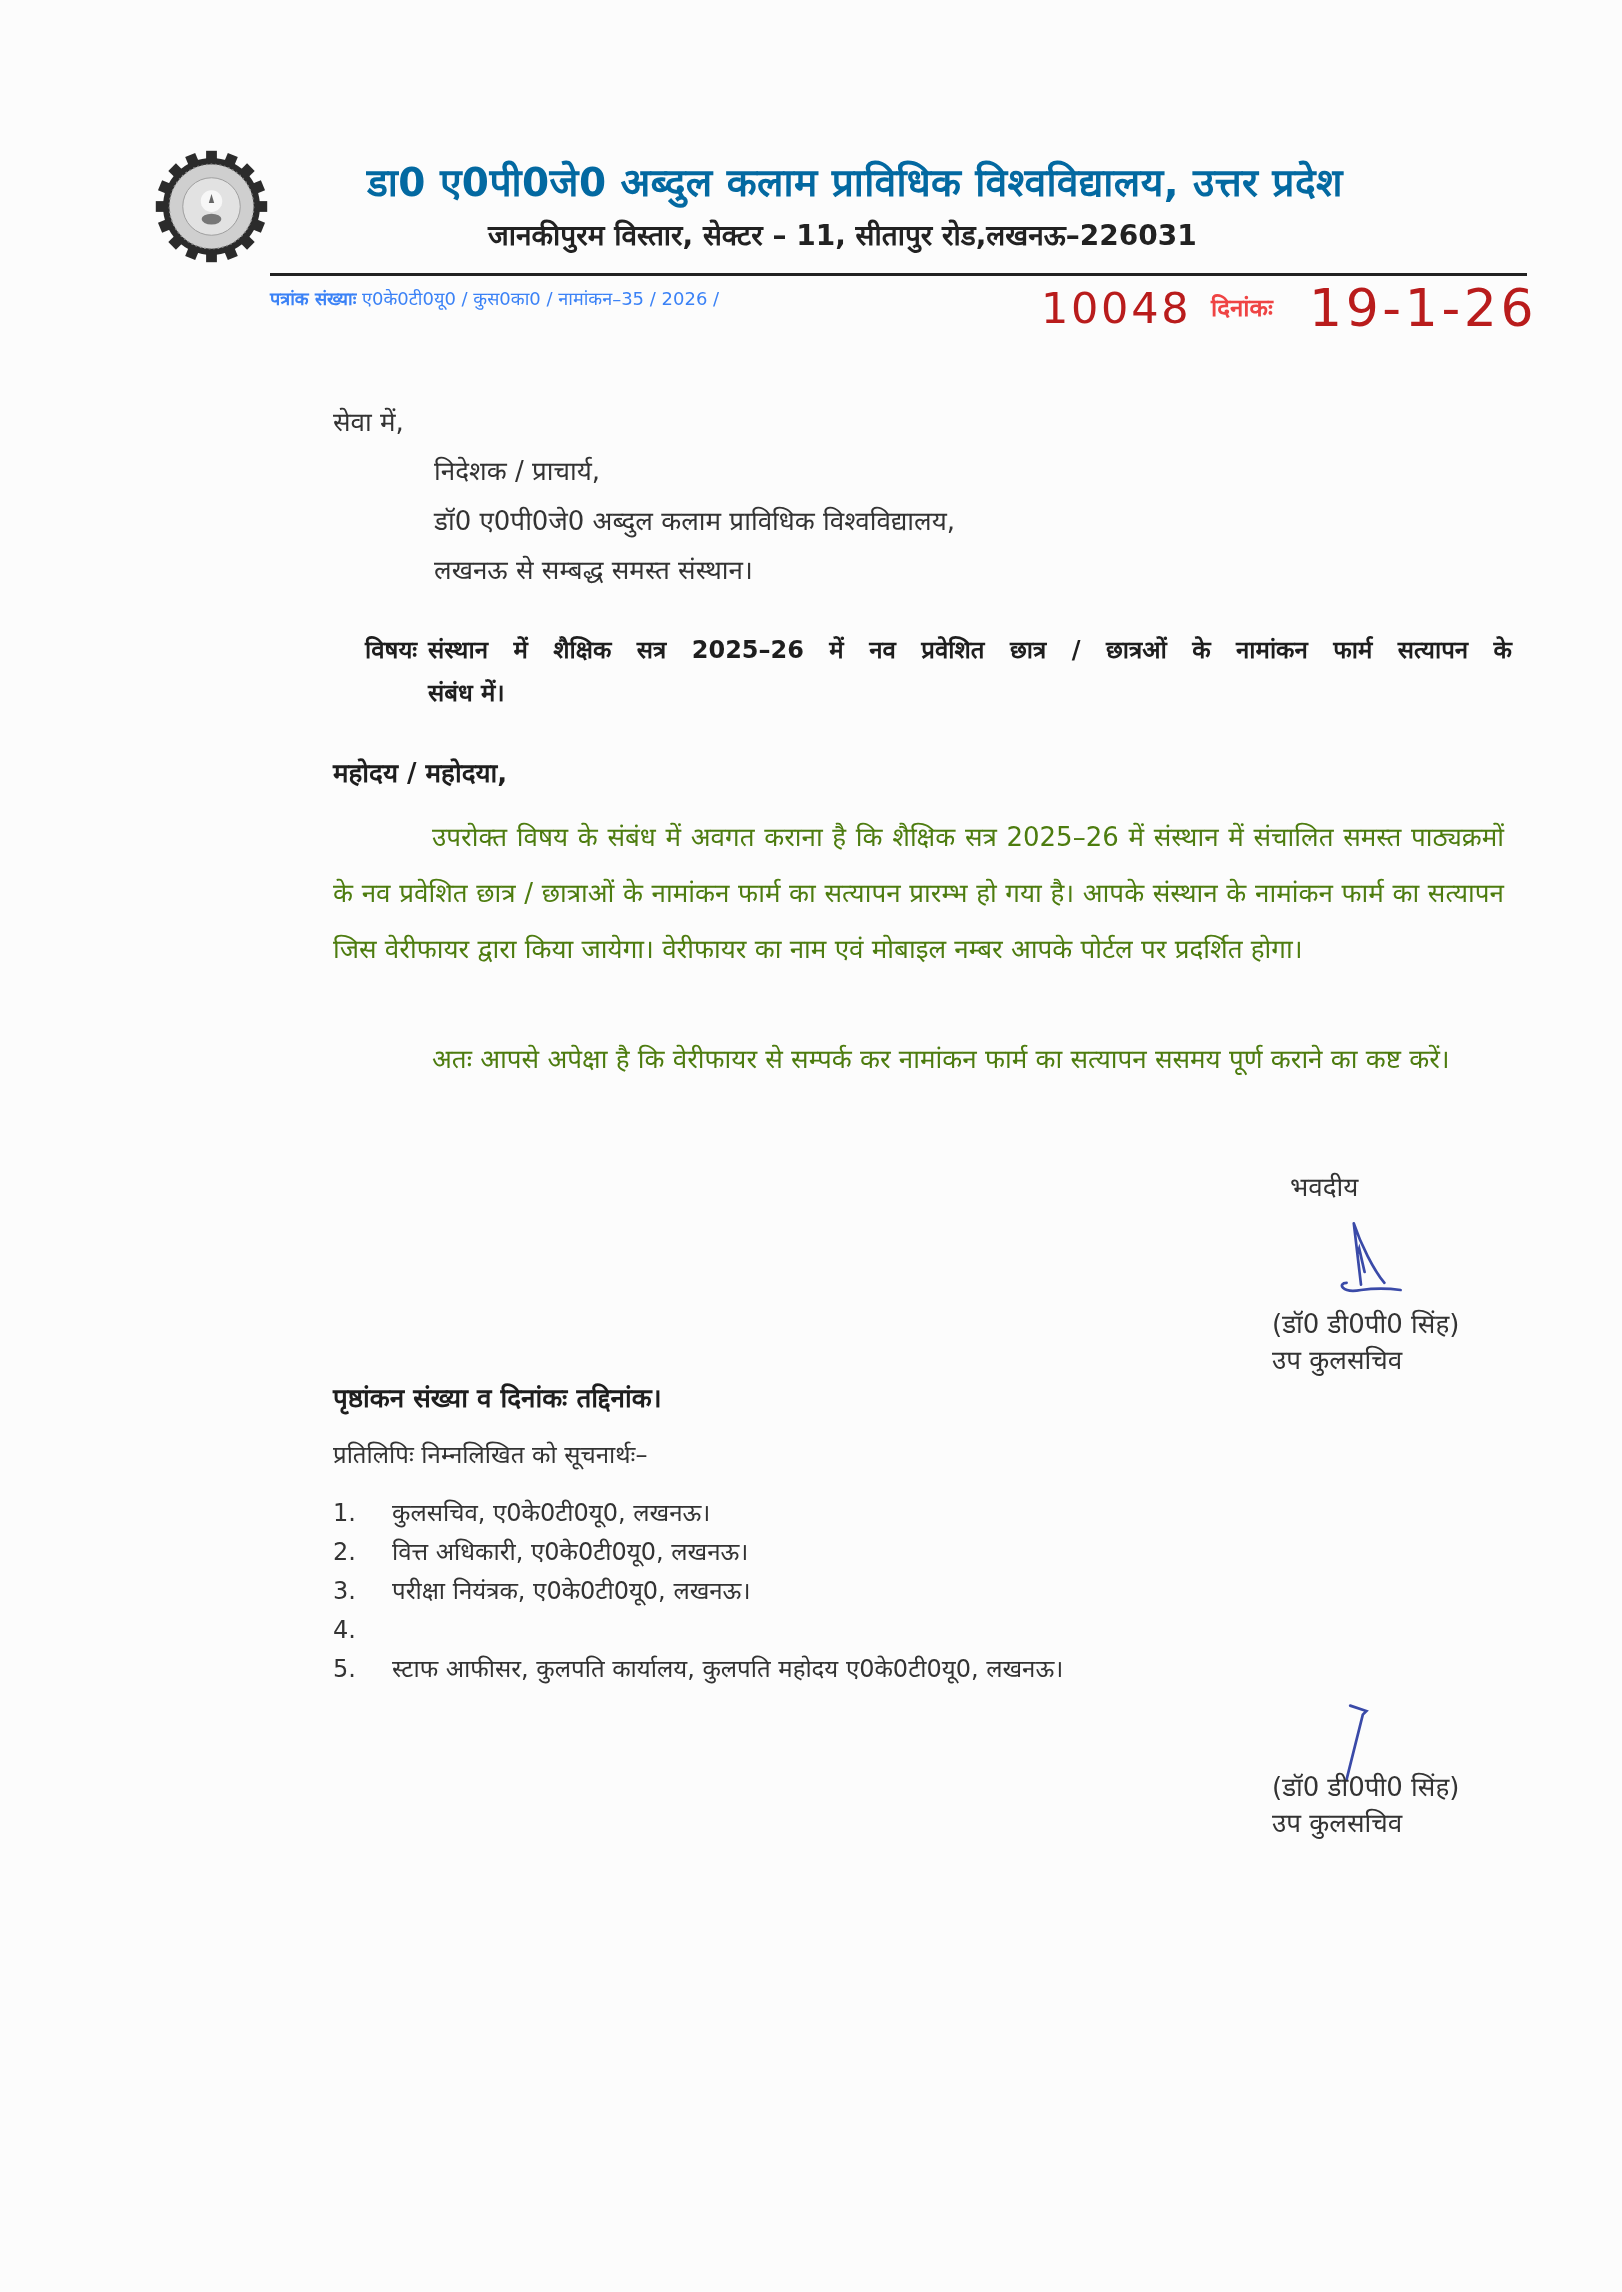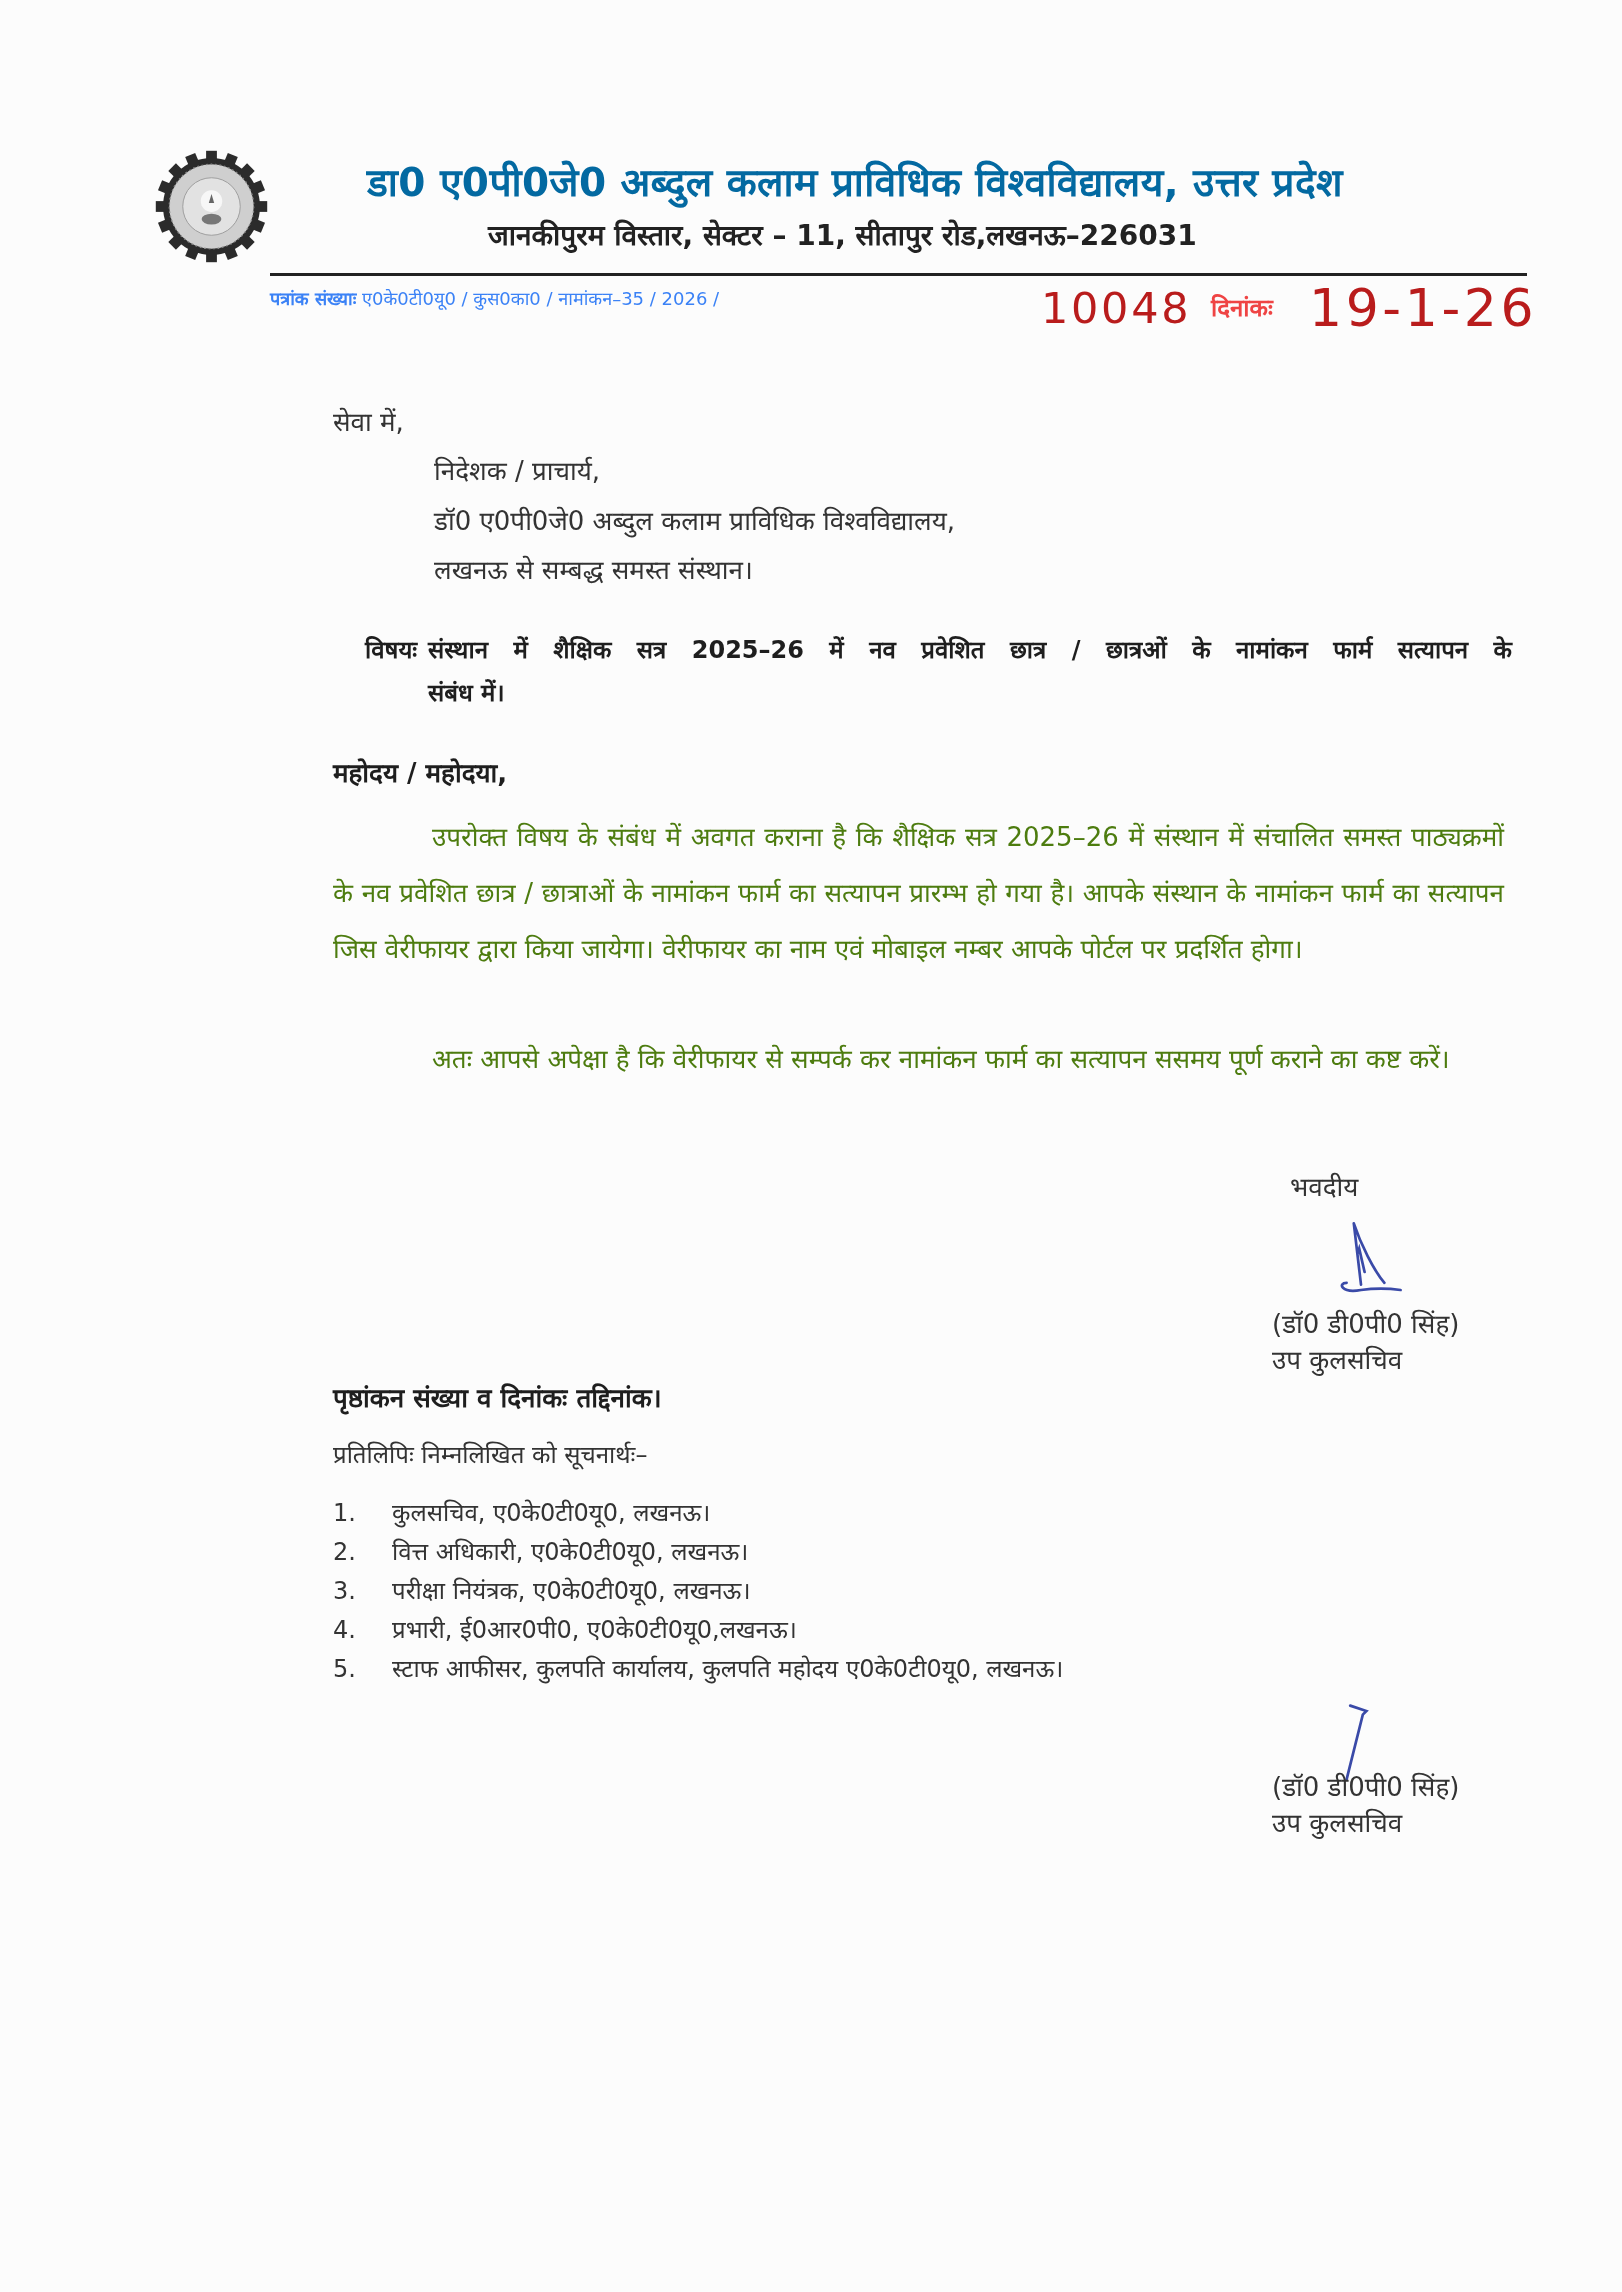--- a/index.html
+++ b/index.html
@@ -148,21 +148,20 @@
   <div class="cc-item">
     <span class="cc-num">2.</span>
     <span>वित्त अधिकारी, ए0के0टी0यू0, लखनऊ।</span>
   </div>
   <div class="cc-item">
     <span class="cc-num">3.</span>
     <span>परीक्षा नियंत्रक, ए0के0टी0यू0, लखनऊ।</span>
   </div>
   <div class="cc-item">
     <span class="cc-num">4.</span>
-    <span>प्रभारी, ई0आर0पी0, ए0के0टी0यू0,लखनऊ।</span>
   </div>
   <div class="cc-item">
     <span class="cc-num">5.</span>
     <span>स्टाफ आफीसर, कुलपति कार्यालय, कुलपति महोदय ए0के0टी0यू0, लखनऊ।</span>
   </div>
 </div>
 
 <svg class="sig-svg" style="left:1343px; top:1702px;" width="63" height="81" viewBox="0 0 70 90">
   <path d="M8 4 L26 10 L22 14 L4 86" fill="none" stroke="#3a4aa8" stroke-width="3" stroke-linecap="round"></path>
 </svg>

